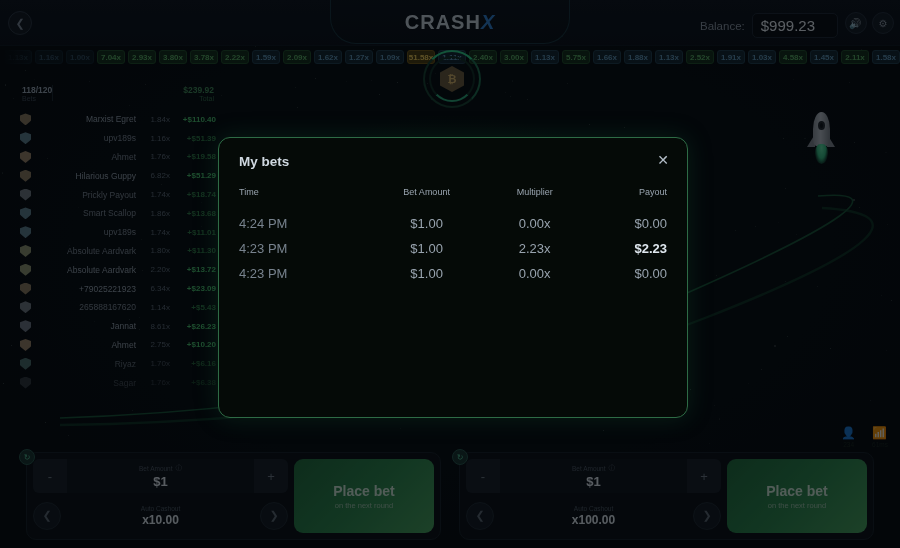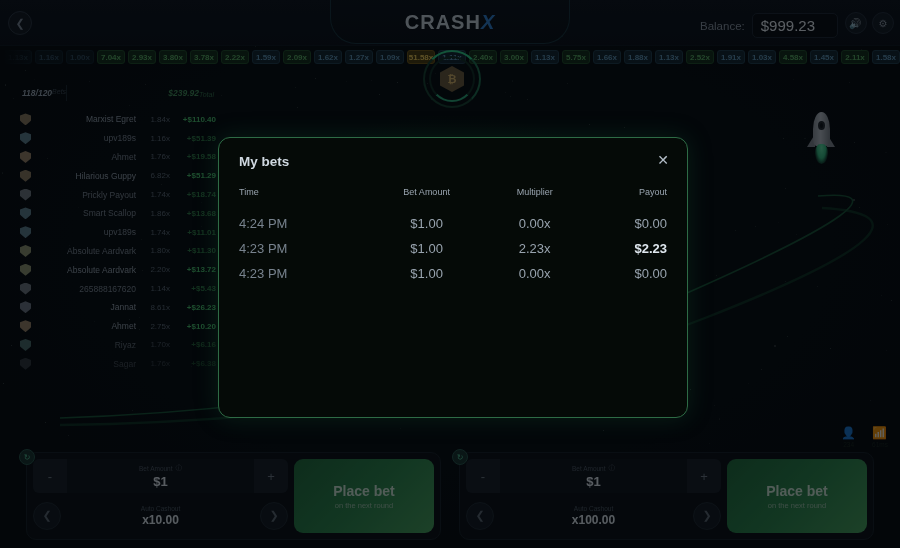--- a/index.html
+++ b/index.html
@@ -100,21 +100,21 @@
     clip-path: polygon(50% 0%, 100% 25%, 100% 75%, 50% 100%, 0% 75%, 0% 25%);
     display:flex; align-items:center; justify-content:center;
     color:#d8b468; font-size:11px; font-weight:bold;
   }
 
   
   .stats {
     position:absolute; top:80px; left:0; width:222px; height:26px;
     display:flex; align-items:center; z-index:4;
   }
-  .stat-block { display:flex; flex-direction:row;font-style:italic; }
+  .stat-block { display:flex; flex-direction:column; }
   .stat-left { margin-left:22px; }
   .stat-right { margin-left:auto; margin-right:8px; align-items:flex-end; }
   .stat-val { font-size:8.5px; color:#9aa6b3; font-weight:bold; }
   .stat-val.green { color:#3f8a55;margin-left:35px; }
   .stat-cap { font-size:7px; color:#3c4752; }
   .stat-cap.r { text-align:right; color:#2f6b46; }
   .stat-div { width:1px; height:16px; background:#18222c; }
 
   
   .players {
@@ -531,20 +531,26 @@
         <div class="pname">Absolute Aardvark</div>
         <div class="pmult">1.80x</div>
         <div class="ppay">+$11.30</div>
       </div>
       <div class="prow hl">
         <div class="avatar" style="background: rgb(143, 148, 112);"></div>
         <div class="pname">Absolute Aardvark</div>
         <div class="pmult">2.20x</div>
         <div class="ppay">+$13.72</div>
       </div>
+      <div class="prow hl">
+        <div class="avatar" style="background: rgb(141, 122, 94);"></div>
+        <div class="pname">+79025221923</div>
+        <div class="pmult">6.34x</div>
+        <div class="ppay">+$23.09</div>
+      </div>
       <div class="prow">
         <div class="avatar" style="background: rgb(112, 118, 126);"></div>
         <div class="pname">265888167620</div>
         <div class="pmult">1.14x</div>
         <div class="ppay">+$5.43</div>
       </div>
       <div class="prow hl">
         <div class="avatar" style="background: rgb(109, 116, 128);"></div>
         <div class="pname">Jannat</div>
         <div class="pmult">8.61x</div>

